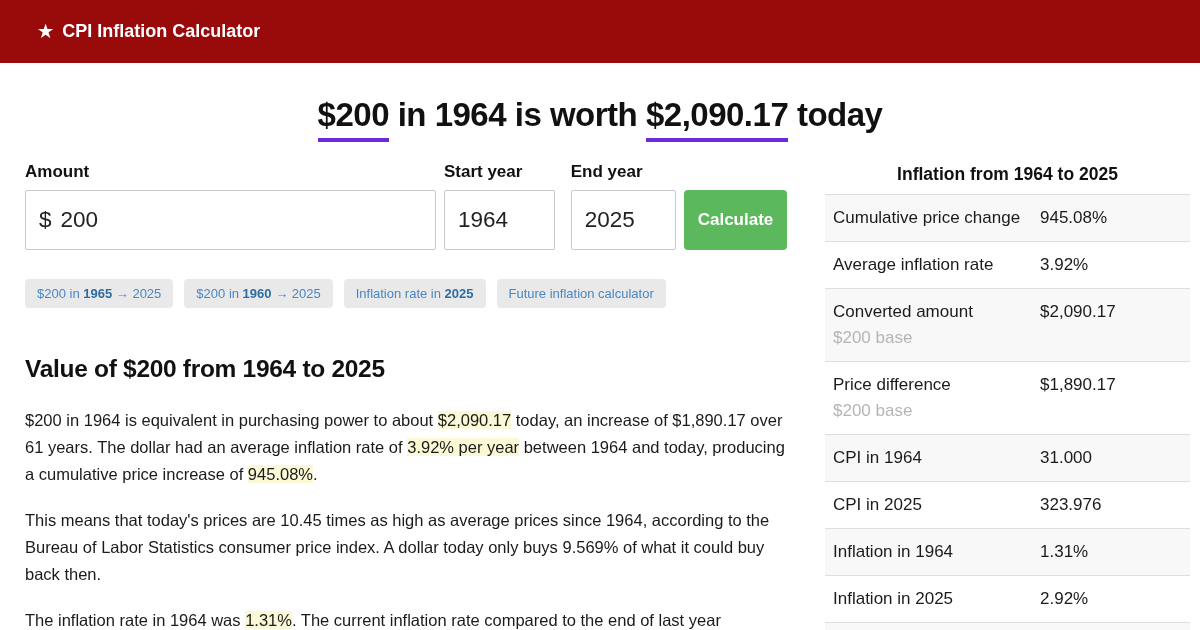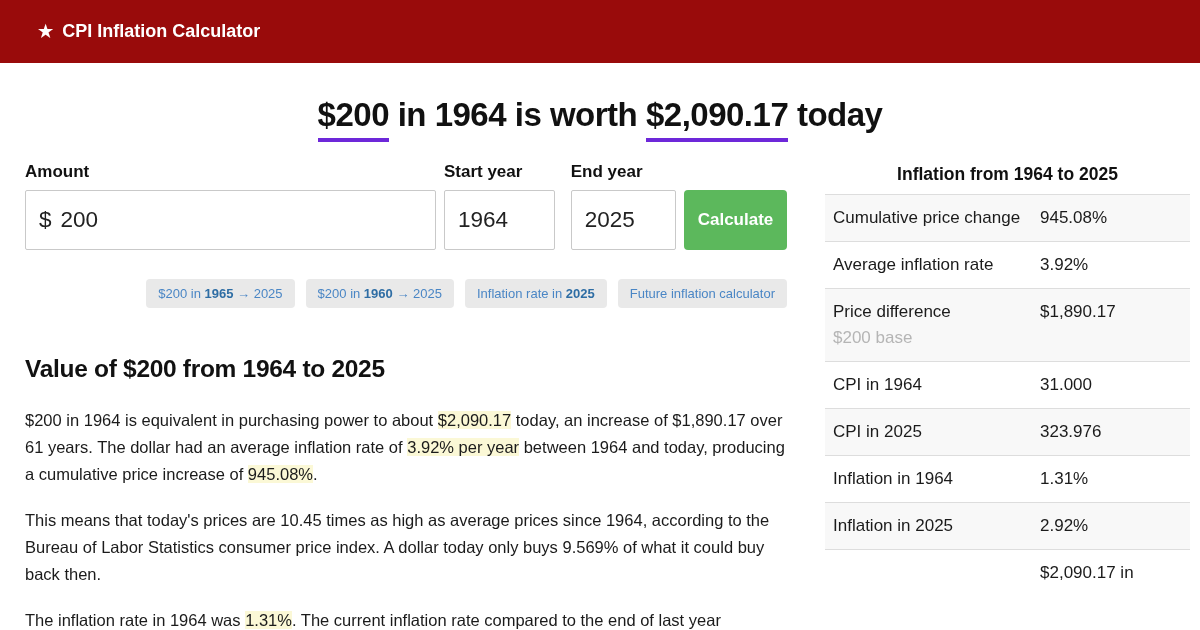--- a/index.html
+++ b/index.html
@@ -41,21 +41,21 @@
   .startyear-field { width: 120px; }
   .endyear-field { width: 122px; padding-left: 8px; }
   .calc-btn-wrap { display: flex; align-items: flex-end; }
   .calc-btn {
     width: 103px; height: 60px; background: #5cb85c; color: #fff; font-weight: bold;
     font-size: 17px; border: none; border-radius: 4px; cursor: pointer;
     font-family: "Liberation Sans", sans-serif;
   }
 
   
-  .chips { display: flex; gap: 11px; margin-top: 29px; justify-content: flex-end; }
+  .chips { display: flex; gap: 11px; margin-top: 29px; }
   .chip {
     background: #e9e9e9; border-radius: 4px; padding: 7px 12px; font-size: 13px;
     color: #4a86c5; text-decoration: none; white-space: nowrap; cursor: pointer;
   }
   .chip b { color: #2e6da4; }
 
   
   h2.section-heading { font-size: 24.5px; color: #111; margin: 47px 0 24px 0; letter-spacing: -0.3px; }
   .article p { font-size: 16.5px; line-height: 27px; margin-bottom: 19px; color: #1b1b1b; max-width: 765px; }
   .hl { background: #fbf8d6; }
@@ -138,20 +138,27 @@
             <td>945.08%</td>
           </tr>
           <tr>
             <td class="lbl">
               <div>Average inflation rate</div>
             </td>
             <td>3.92%</td>
           </tr>
           <tr>
             <td class="lbl">
+              <div>Converted amount</div>
+              <div class="sublabel">$200 base</div>
+            </td>
+            <td>$2,090.17</td>
+          </tr>
+          <tr>
+            <td class="lbl">
               <div>Price difference</div>
               <div class="sublabel">$200 base</div>
             </td>
             <td>$1,890.17</td>
           </tr>
           <tr>
             <td class="lbl">
               <div>CPI in 1964</div>
             </td>
             <td>31.000</td>

